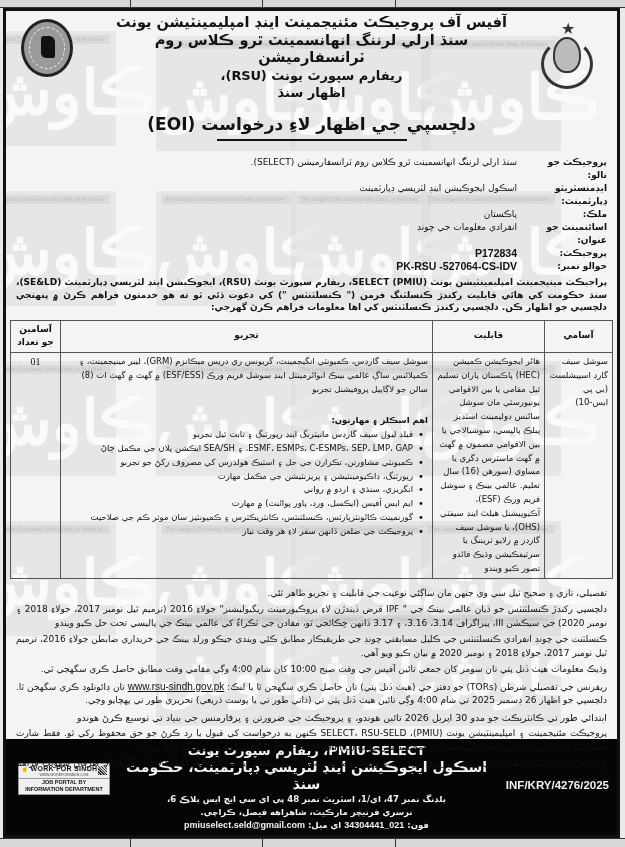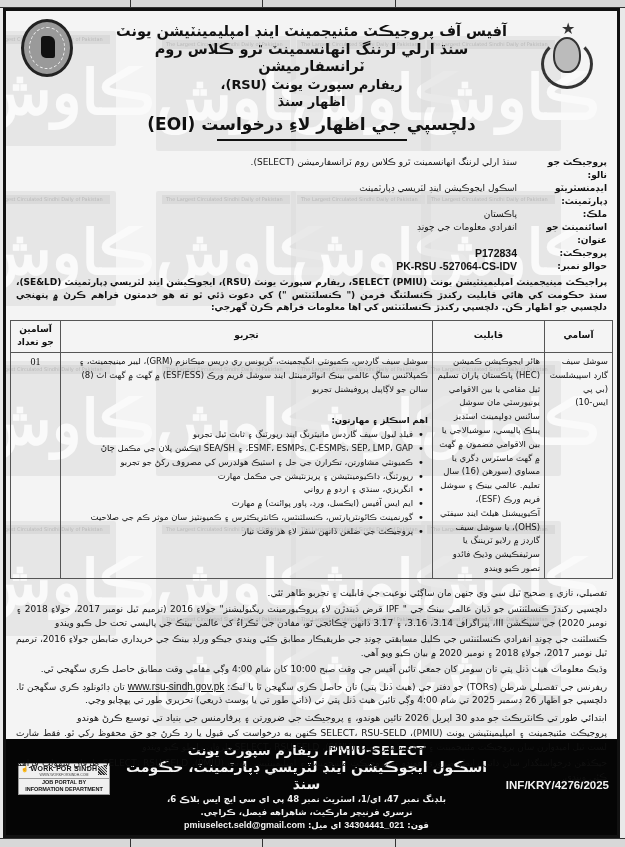--- a/index.html
+++ b/index.html
@@ -21,21 +21,21 @@
   
   .header { position: relative; height: 95px; }
   .emblem-left { position: absolute; left: 15px; top: 8px; width: 52px; height: 58px; border-radius: 50%; border: 3px solid #222; background: #9a9a9a; }
   .emblem-left::before { content: ""; position: absolute; left: 5px; top: 5px; right: 5px; bottom: 5px; border-radius: 50%; border: 1px dashed #eee; }
   .emblem-left::after { content: ""; position: absolute; left: 17px; top: 14px; width: 14px; height: 22px; background: #111; border-radius: 3px 6px 2px 5px; }
   .emblem-right { position: absolute; right: 18px; top: 8px; width: 60px; height: 72px; }
   .emblem-right .star { position: absolute; left: 22px; top: 0; font-size: 16px; color: #333; }
   .emblem-right .crescent { position: absolute; left: 2px; top: 20px; width: 52px; height: 50px; border-radius: 50%; border: 3px solid #333; border-top-color: transparent; }
   .emblem-right .shield { position: absolute; left: 14px; top: 18px; width: 28px; height: 36px; border-radius: 50% 50% 45% 45%; border: 2px solid #333; background: #bbb; }
 
-  .header-lines { position: absolute; left: 100px; right: 100px; top: 12px; text-align: center; direction: rtl; }
+  .header-lines { position: absolute; left: 100px; right: 100px; top: 3px; text-align: center; direction: rtl; }
   .header-lines .l { font-weight: bold; font-size: 14.5px; line-height: 17.5px; letter-spacing: -0.2px; }
   .header-lines .l.small { font-size: 13px; }
 
   .eoi-title { text-align: center; direction: rtl; font-weight: bold; font-size: 17px; margin-top: 8px; }
   .eoi-rule { width: 190px; margin: 5px auto 0; border-top: 2px solid #111; }
 
   
   .details { margin-top: 15px; direction: rtl; padding-right: 10px; }
   .drow { display: flex; font-size: 9px; line-height: 13px; }
   .drow .dl { width: 78px; font-weight: bold; }

